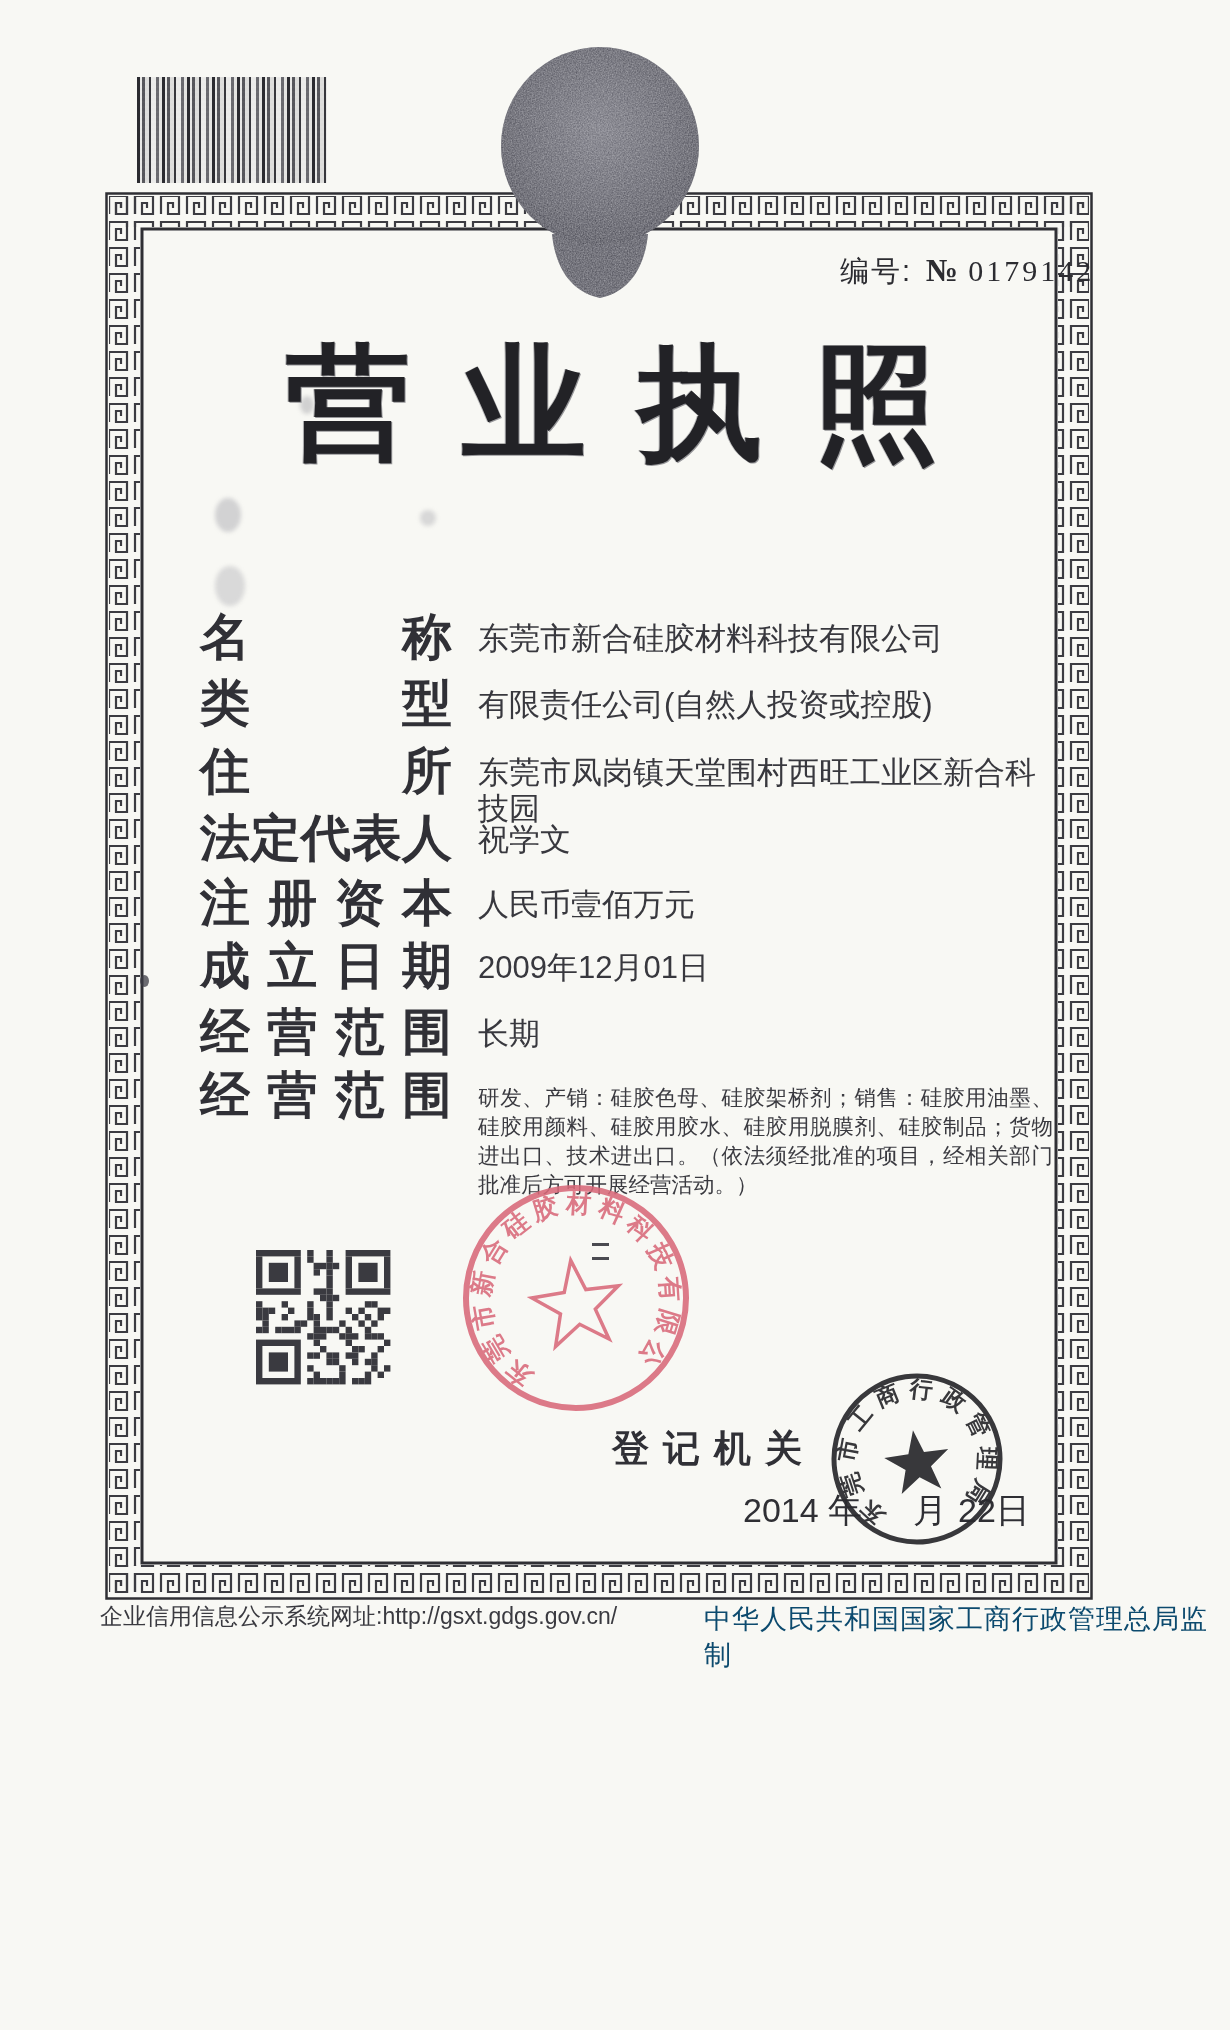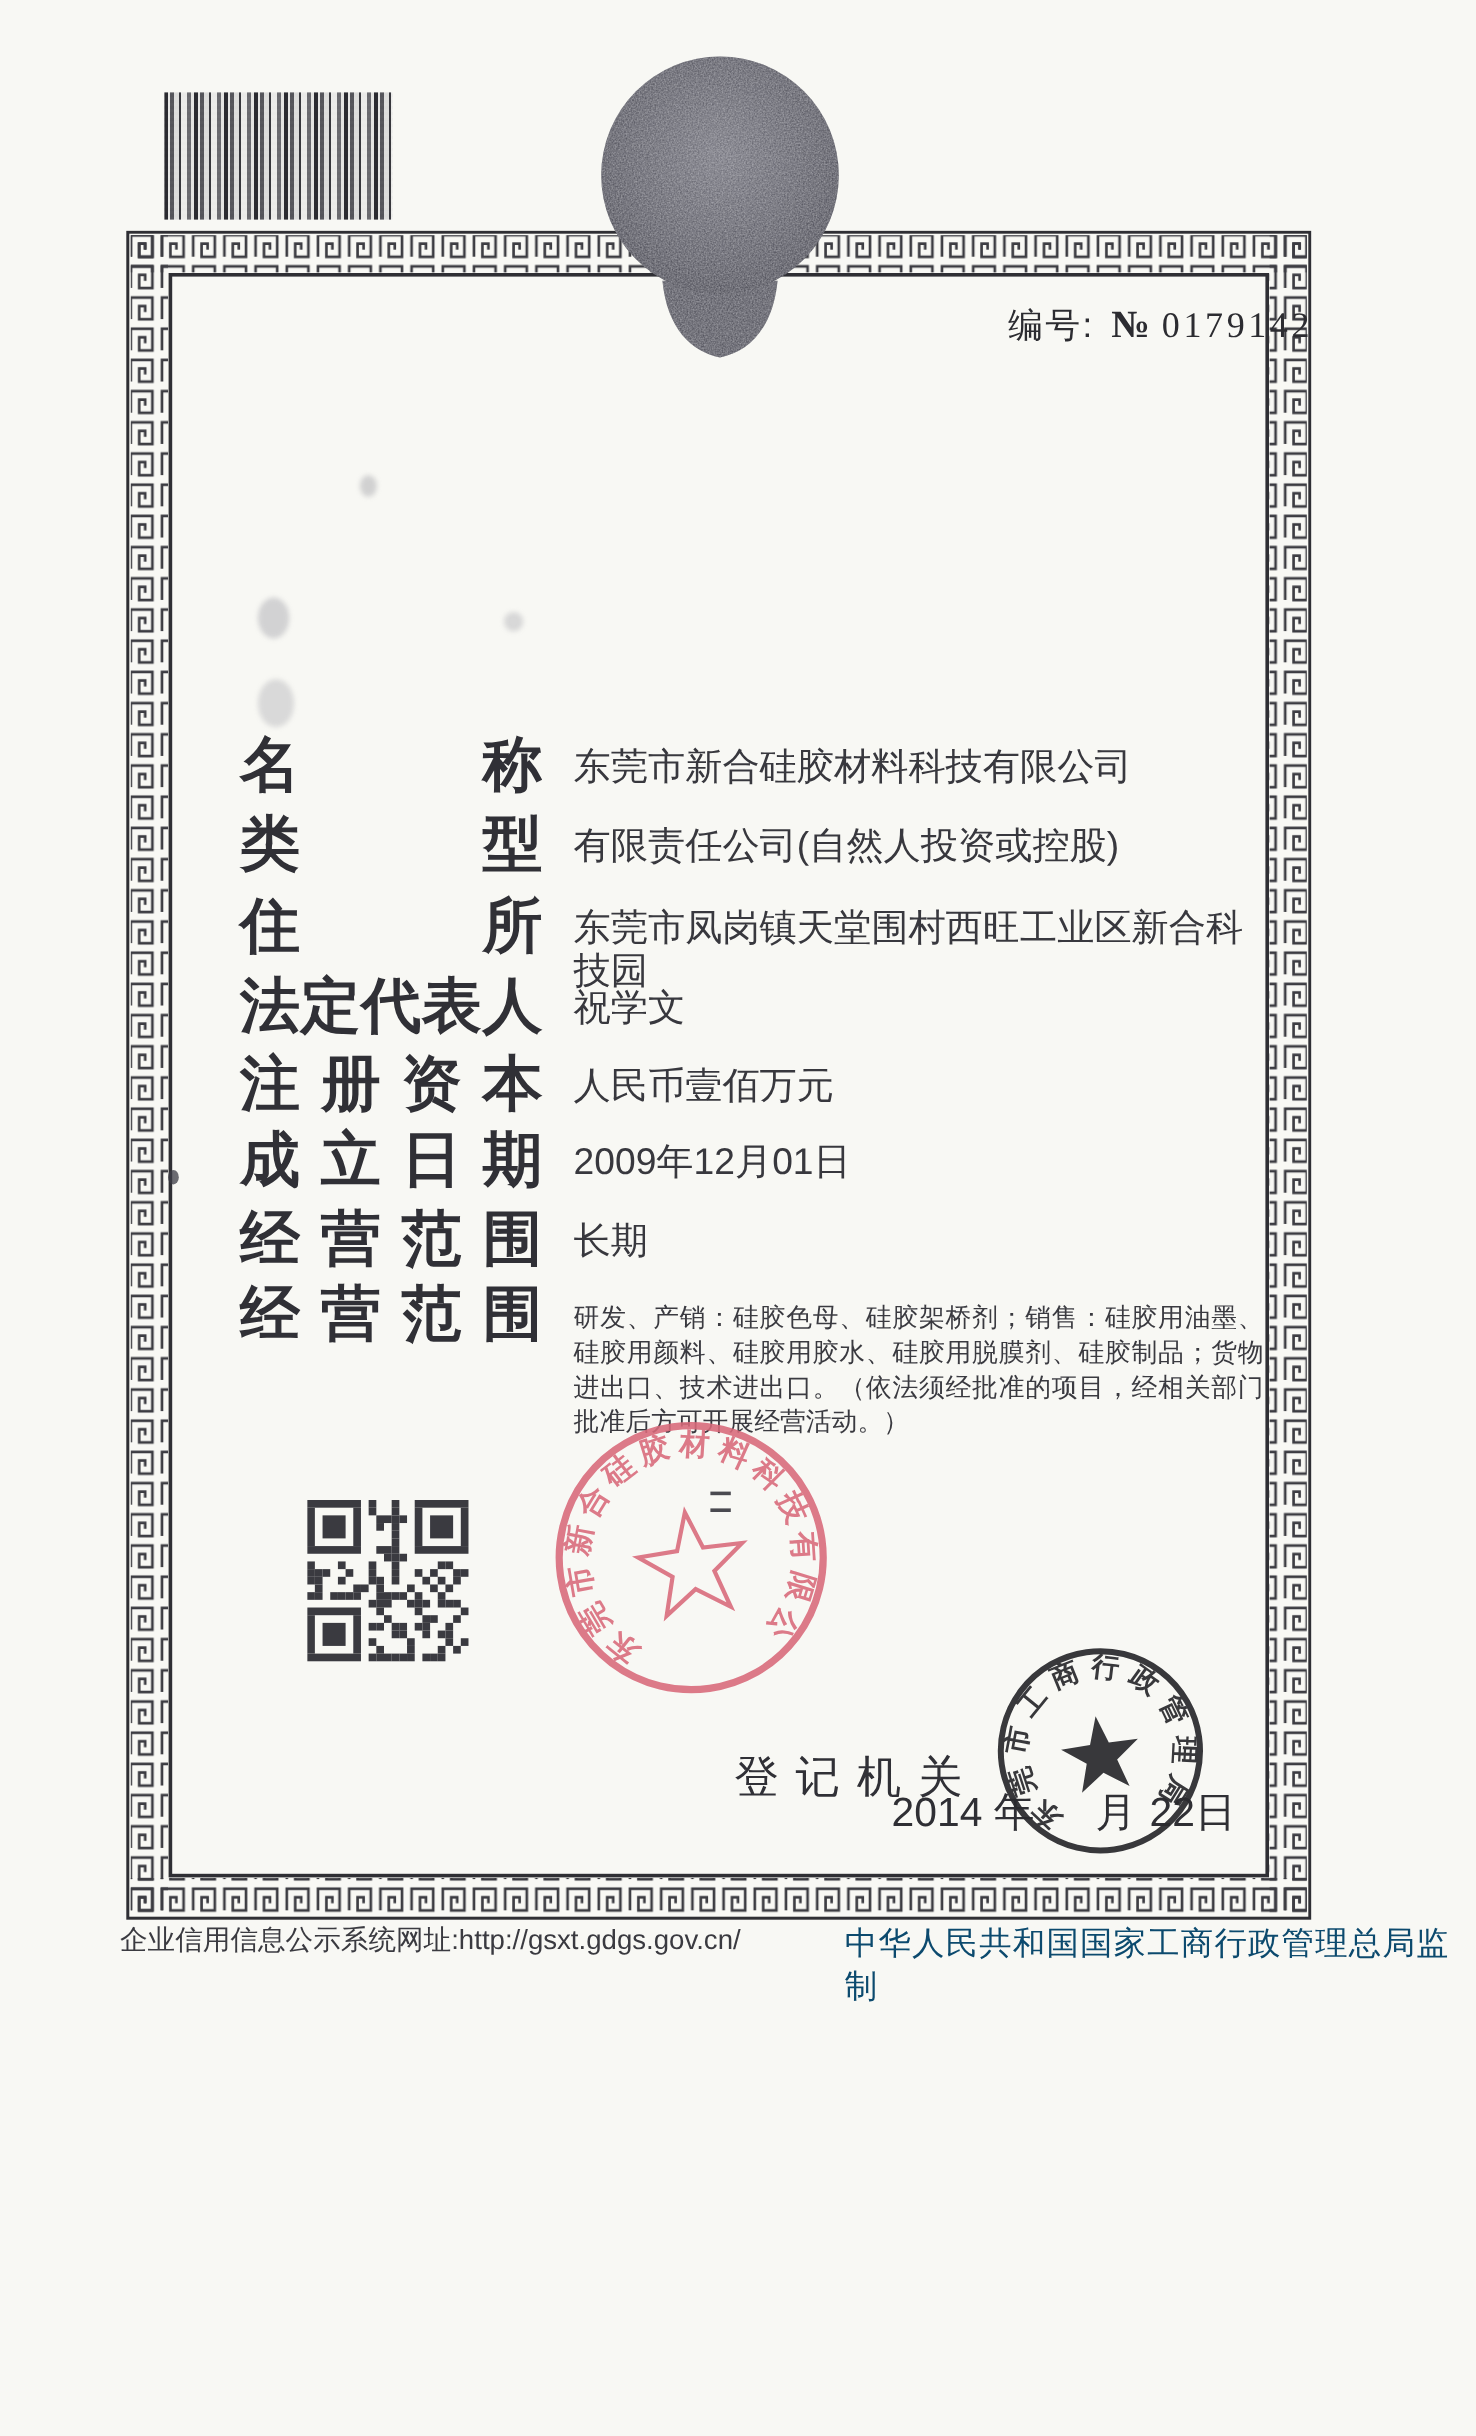--- a/index.html
+++ b/index.html
@@ -43,22 +43,22 @@
   .sm3{left:420px;top:510px;width:16px;height:16px;background:rgba(120,120,130,.25);}
   .sm4{left:300px;top:396px;width:14px;height:18px;background:rgba(120,120,130,.30);}
   .dot1{position:absolute;left:140px;top:975px;width:9px;height:12px;background:rgba(60,60,70,.75);border-radius:50%;z-index:3;}
   .scope-mark{position:absolute;left:592px;top:1243px;width:17px;height:11px;z-index:3;
               border-top:3px solid #4a4a50;border-bottom:3px solid #4a4a50;}
   
   .qr{position:absolute;left:256px;top:1250px;z-index:3;background:#f8f8f4;}
   
   .seal-red{position:absolute;left:456px;top:1178px;z-index:5;transform:rotate(-8deg);opacity:.88;}
   
-  .registrar{position:absolute;left:612px;top:1424px;z-index:3;font-size:37px;font-weight:400;
-             letter-spacing:14px;color:#303036;white-space:nowrap;margin-top:32px;}
+  .registrar{position:absolute;left:612px;top:1424px;z-index:3;font-size:37px;font-weight:700;
+             letter-spacing:14px;color:#303036;white-space:nowrap;}
   .dateline{position:absolute;left:0;top:1488px;width:1230px;z-index:3;font-size:34px;color:#2f2f34;}
   .d-year{position:absolute;left:743px;}
   .d-month{position:absolute;left:913px;}
   .d-day{position:absolute;left:958px;}
   
   .stamp-black{position:absolute;left:822px;top:1364px;z-index:6;transform:rotate(-8deg);opacity:.93;}
   
   .footer-left{position:absolute;left:100px;top:1601px;z-index:3;font-size:23px;color:#3a3a40;}
   .footer-right{position:absolute;left:704px;top:1601px;z-index:3;font-size:27px;color:#0c4a6e;letter-spacing:1px;}
 </style>
@@ -101,20 +101,21 @@
     <rect x="4" y="1373" width="980" height="31" fill="url(#gk)"></rect>
     <rect x="4" y="4" width="31" height="1400" fill="url(#gk)"></rect>
     <rect x="953" y="4" width="31" height="1400" fill="url(#gk)"></rect>
     <rect x="37" y="37" width="914" height="1334" fill="none" stroke="#2f2f34" stroke-width="3"></rect>
   </svg>
 
   <div class="serial">
     <span>编号:</span><span class="no-symbol">№</span><span class="no-digits">0179142</span>
   </div>
 
+  <div class="title">营业执照</div>
 
 
   <div class="row r1">
     <div class="flabel">名称</div>
     <div class="fval">东莞市新合硅胶材料科技有限公司</div>
   </div>
   <div class="row r2">
     <div class="flabel">类型</div>
     <div class="fval">有限责任公司(自然人投资或控股)</div>
   </div>

